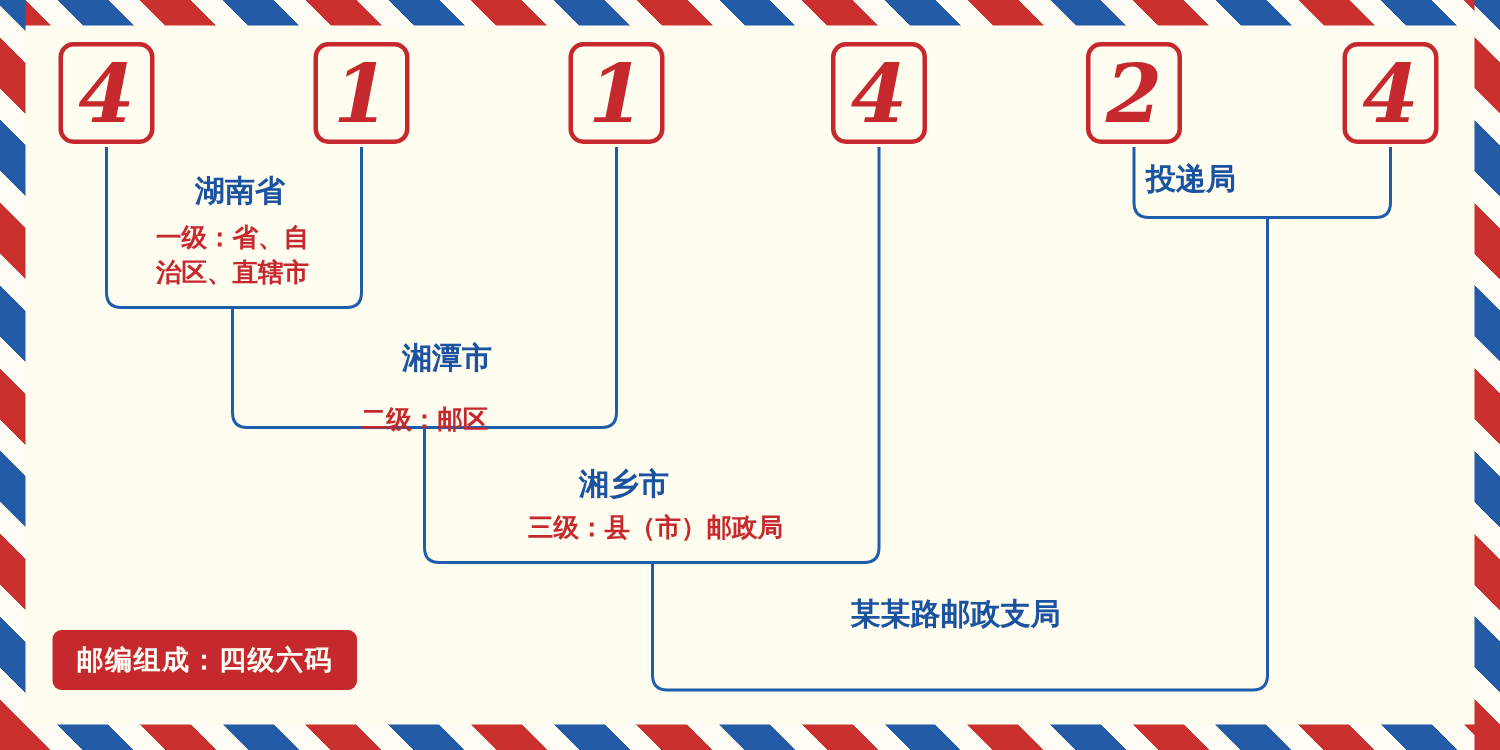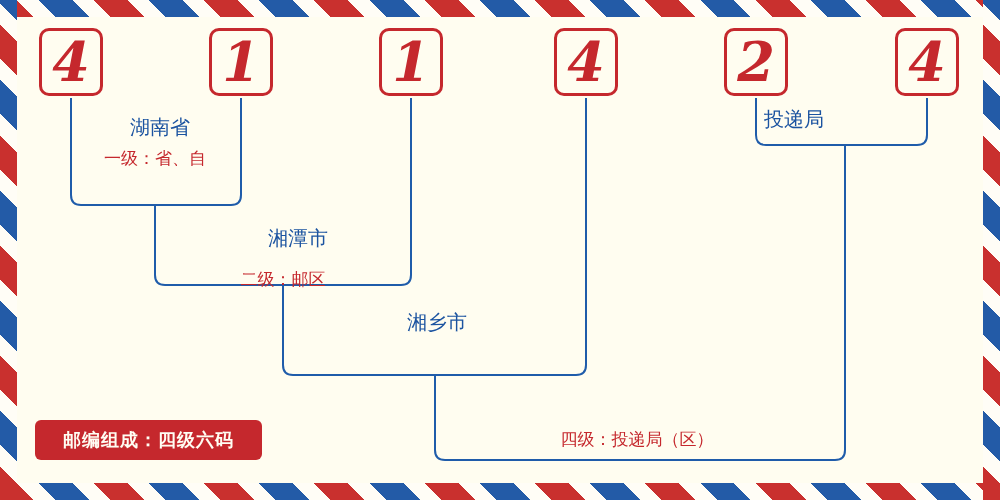--- a/index.html
+++ b/index.html
@@ -32,32 +32,32 @@
   .dbox span {
     font-family:"DejaVu Serif","Liberation Serif",serif;
     font-style:italic; font-weight:bold;
     font-size:54px; line-height:1; color:#c5282d;
   }
 
   svg.connectors { position:absolute; top:0; left:0; pointer-events:none; }
 
   .lvl-name {
     position:absolute; transform:translateX(-50%);
-    font-weight:normal; font-size:20px; color:#1b53a0; white-space:nowrap;
+    font-weight:bold; font-size:20px; color:#1b53a0; white-space:nowrap;
   }
   .lvl-desc {
     position:absolute; transform:translateX(-50%);
-    font-size:17px; color:#c5282d; white-space:nowrap;
+    font-size:17px; color:#c5282d; white-space:nowrap;font-weight:bold;
   }
 
   .badge {
     position:absolute; left:35px; top:420px;
     background:#c5282d; color:#fffdf3;
     font-weight:bold; font-size:18px; letter-spacing:1px;
-    padding:8px 28px; border-radius:6px;
+    padding:8px 16px; border-radius:6px;
   }
 </style>
 </head>
 <body>
 
 <div class="canvas">
 
   <div class="edge edge-top"></div>
   <div class="edge edge-bottom"></div>
   <div class="edge edge-left"></div>
@@ -87,25 +87,27 @@
   </div>
   <div class="dbox" style="left:724px">
     <span>2</span>
   </div>
   <div class="dbox" style="left:895px">
     <span>4</span>
   </div>
 
   <div class="lvl-name" style="left:160px; top:114px">湖南省</div>
   <div class="lvl-desc" style="left:155px; top:147px">一级：省、自</div>
+  <div class="lvl-desc" style="left:155px; top:170px">治区、直辖市</div>
 
   <div class="lvl-name" style="left:298px; top:225px">湘潭市</div>
   <div class="lvl-desc" style="left:283px; top:268px">二级：邮区</div>
 
-  <div class="lvl-name" style="left:437px; top:309px">湘乡市</div>
+  <div class="lvl-name" style="left:416px; top:309px">湘乡市</div>
+  <div class="lvl-desc" style="left:437px; top:340px">三级：县（市）邮政局</div>
 
-  <div class="lvl-desc" style="left:637px; top:428px">四级：投递局（区）</div>
+  <div class="lvl-name" style="left:637px; top:396px">某某路邮政支局</div>
 
   <div class="lvl-name" style="left:794px; top:106px">投递局</div>
 
   <div class="badge">邮编组成：四级六码</div>
 
 </div>
 
 </body></html>

